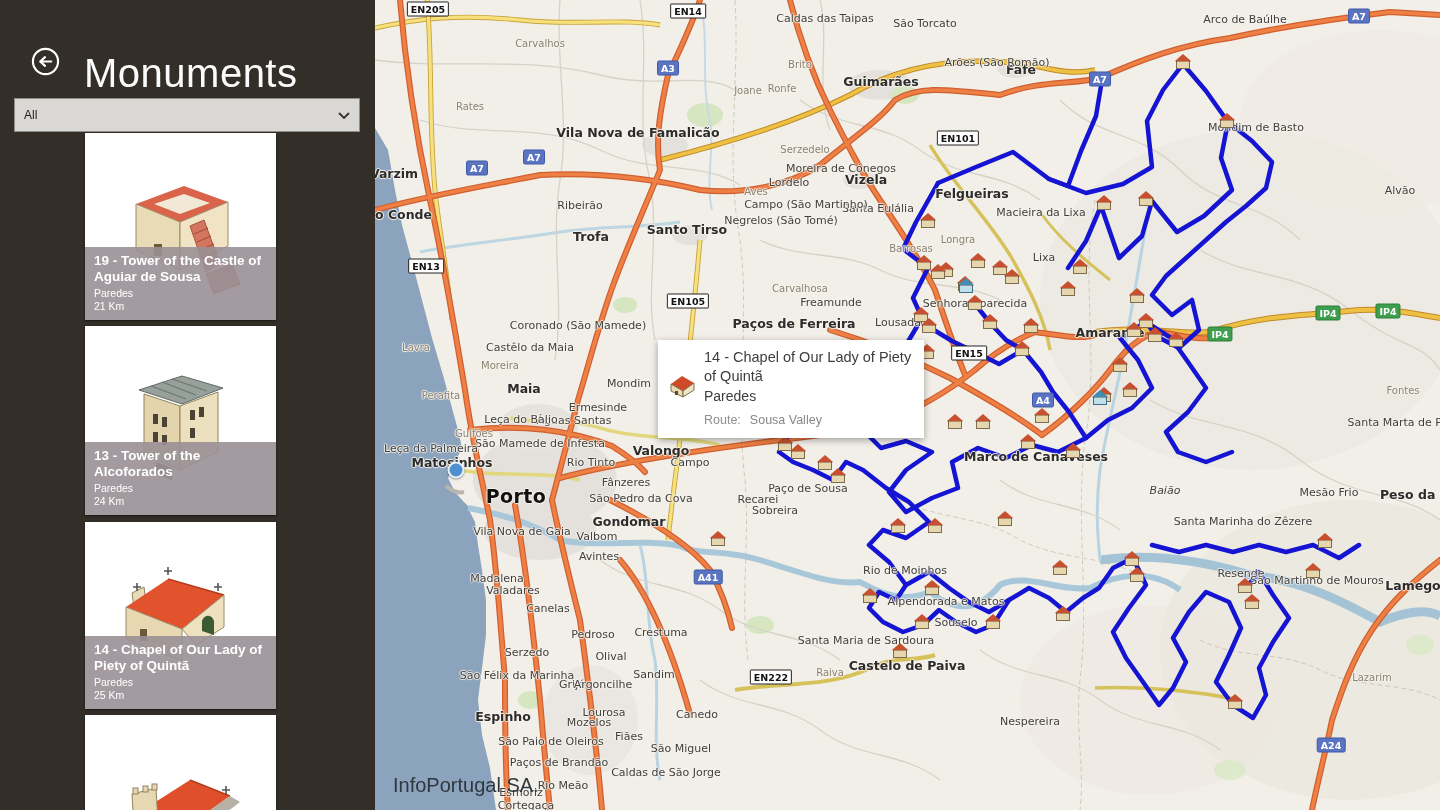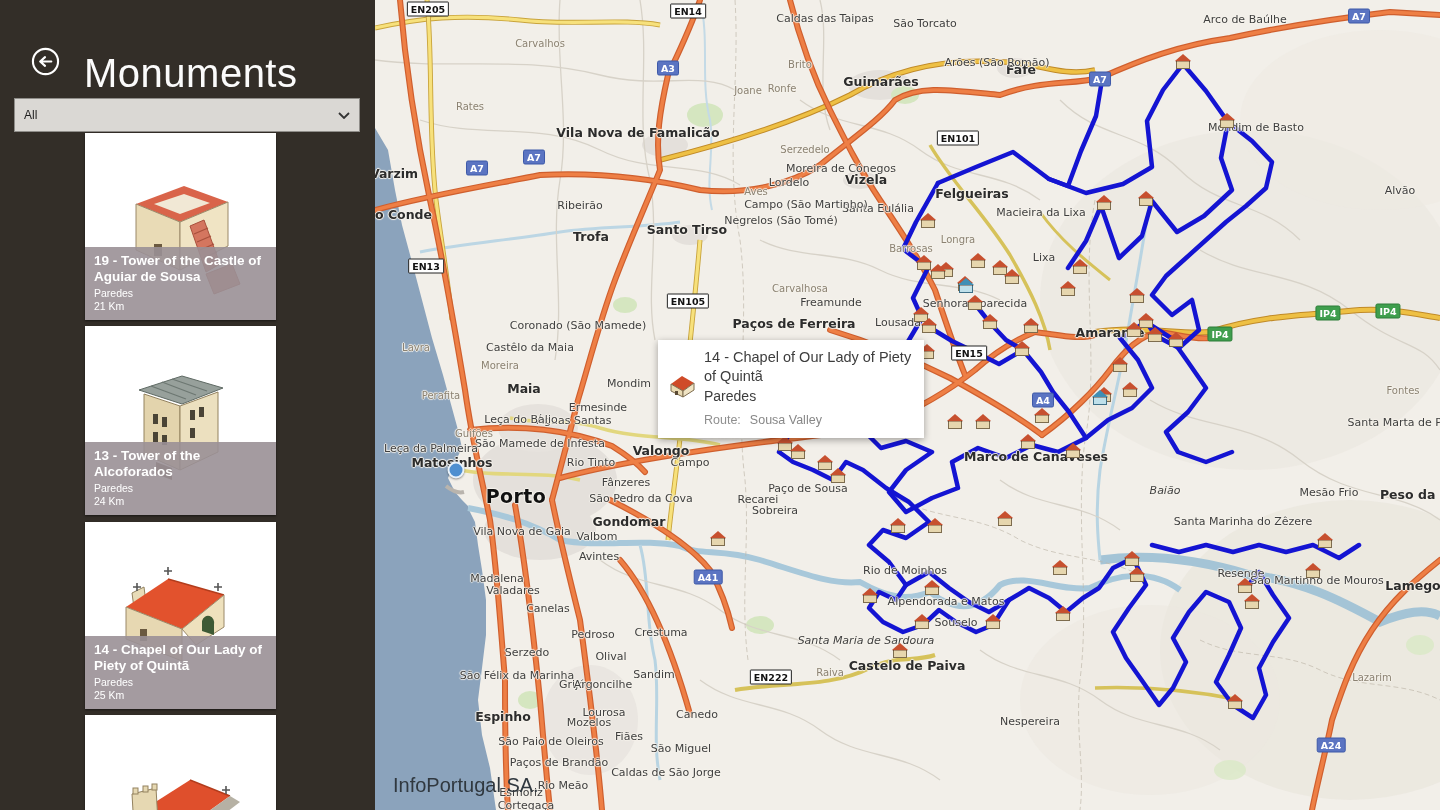--- a/index.html
+++ b/index.html
@@ -241,21 +241,21 @@
     <div class="mlabel c-m" style="left: 597px; top: 536px;">Valbom</div>
     <div class="mlabel c-m" style="left: 1256px; top: 127px;">Mondim de Basto</div>
     <div class="mlabel c-m" style="left: 1329px; top: 492px; text-align: center;">Mesão Frio</div>
     <div class="mlabel c-m" style="left: 1241px; top: 573px;">Resende</div>
     <div class="mlabel c-m" style="left: 1317px; top: 580px;">São Martinho de Mouros</div>
     <div class="mlabel c-m" style="left: 1243px; top: 521px;">Santa Marinha do Zêzere</div>
     <div class="mlabel c-m" style="left: 1165px; top: 490px; font-style: italic;">Baião</div>
     <div class="mlabel c-m" style="left: 905px; top: 570px;">Rio de Moinhos</div>
     <div class="mlabel c-m" style="left: 946px; top: 601px;">Alpendorada e Matos</div>
     <div class="mlabel c-m" style="left: 956px; top: 622px;">Souselo</div>
-    <div class="mlabel c-m" style="left: 866px; top: 640px; font-style: italic;">Santa Maria de Sardoura</div>
+    <div class="mlabel c-m" style="left: 866px; top: 640px;">Santa Maria de Sardoura</div>
     <div class="mlabel c-m" style="left: 1030px; top: 721px;">Nespereira</div>
     <div class="mlabel c-m" style="left: 898px; top: 322px;">Lousada</div>
     <div class="mlabel c-m" style="left: 975px; top: 303px;">Senhora Aparecida</div>
     <div class="mlabel c-m" style="left: 831px; top: 302px;">Freamunde</div>
     <div class="mlabel c-m" style="left: 1041px; top: 212px;">Macieira da Lixa</div>
     <div class="mlabel c-m" style="left: 1044px; top: 257px;">Lixa</div>
     <div class="mlabel c-m" style="left: 878px; top: 208px;">Santa Eulália</div>
     <div class="mlabel c-m" style="left: 841px; top: 168px;">Moreira de Cónegos</div>
     <div class="mlabel c-m" style="left: 789px; top: 182px;">Lordelo</div>
     <div class="mlabel c-m" style="left: 781px; top: 220px;">Negrelos (São Tomé)</div>

